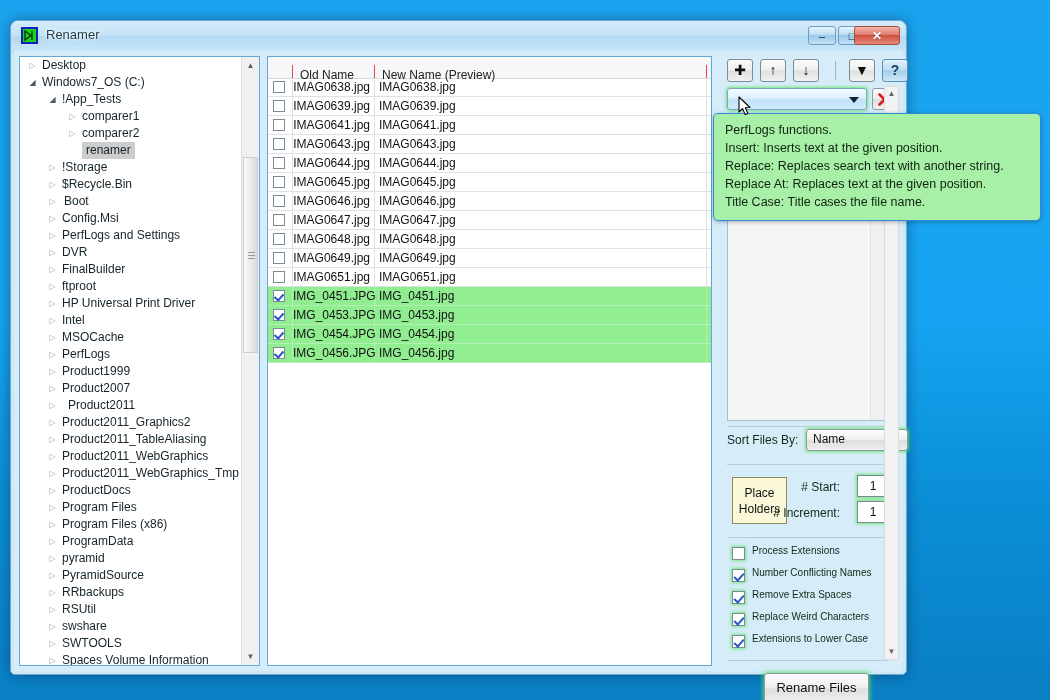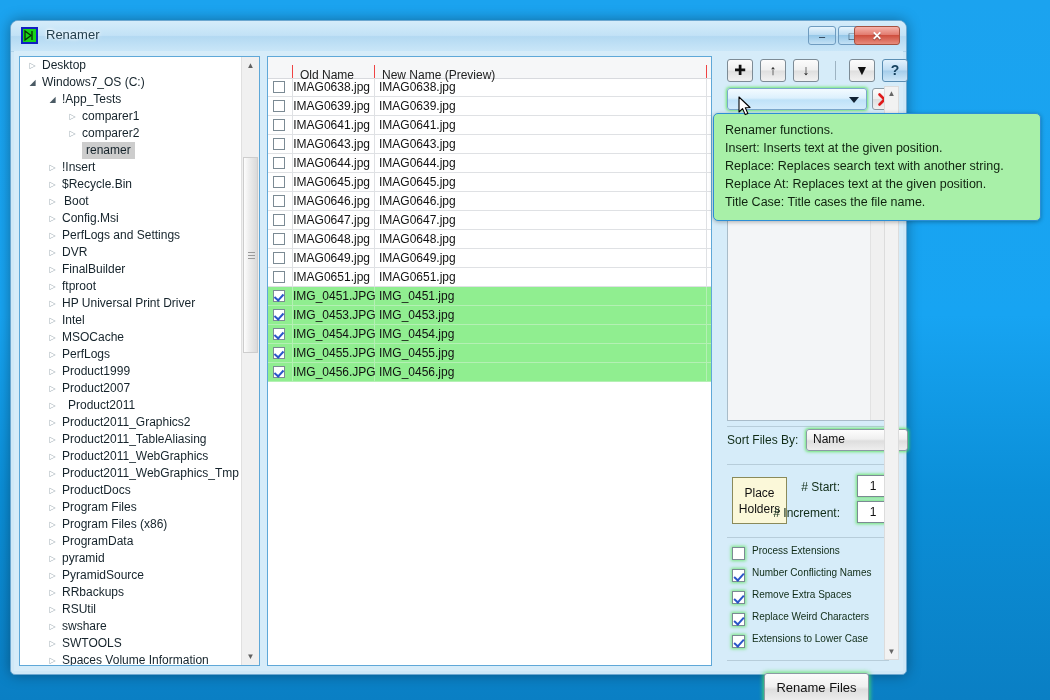--- a/index.html
+++ b/index.html
@@ -364,21 +364,21 @@
           </div>
           <div class="tnode">
             <span class="arrow" style="left: 46px;">▷</span>
             <span class="lbl" style="left: 62px;">comparer2</span>
           </div>
           <div class="tnode sel">
             <span class="lbl" style="left: 62px;">renamer</span>
           </div>
           <div class="tnode">
             <span class="arrow" style="left: 26px;">▷</span>
-            <span class="lbl" style="left: 42px;">!Insert</span>
+            <span class="lbl" style="left: 42px;">!Storage</span>
           </div>
           <div class="tnode">
             <span class="arrow" style="left: 26px;">▷</span>
             <span class="lbl" style="left: 42px;">$Recycle.Bin</span>
           </div>
           <div class="tnode">
             <span class="arrow" style="left: 26px;">▷</span>
             <span class="lbl" style="left: 44px;">Boot</span>
           </div>
           <div class="tnode">
@@ -596,27 +596,20 @@
             </div>
             <div class="lcell c-old">IMG_0453.JPG</div>
             <div class="lcell c-new">IMG_0453.jpg</div>
           </div>
           <div class="lrow hl">
             <div class="lcell c-check">
               <span class="cbx on"></span>
             </div>
             <div class="lcell c-old">IMG_0454.JPG</div>
             <div class="lcell c-new">IMG_0454.jpg</div>
-          </div>
-          <div class="lrow hl">
-            <div class="lcell c-check">
-              <span class="cbx on"></span>
-            </div>
-            <div class="lcell c-old">IMG_0455.JPG</div>
-            <div class="lcell c-new">IMG_0455.jpg</div>
           </div>
           <div class="lrow hl">
             <div class="lcell c-check">
               <span class="cbx on"></span>
             </div>
             <div class="lcell c-old">IMG_0456.JPG</div>
             <div class="lcell c-new">IMG_0456.jpg</div>
           </div>
         </div>
     </div>
@@ -701,21 +694,21 @@
       <div id="rp-sb">
         <div class="sba up">▲</div>
         <div class="sba down">▼</div>
       </div>
     </div>
 
   </div>
 </div>
 
 <div id="tooltip">
-    <div class="tl">Renamer functions.</div>
+    <div class="tl">PerfLogs functions.</div>
     <div class="tl">Insert: Inserts text at the given position.</div>
     <div class="tl">Replace: Replaces search text with another string.</div>
     <div class="tl">Replace At: Replaces text at the given position.</div>
     <div class="tl">Title Case: Title cases the file name.</div>
   </div>
 
 <div id="cursor">
   <svg width="16" height="22" viewBox="0 0 16 22">
     <path d="M1 1 L1 16 L4.6 12.6 L7.2 18.6 L9.9 17.4 L7.3 11.7 L12 11.5 Z" fill="#ffffff" stroke="#000000" stroke-width="1.1" stroke-linejoin="round"></path>
   </svg>

